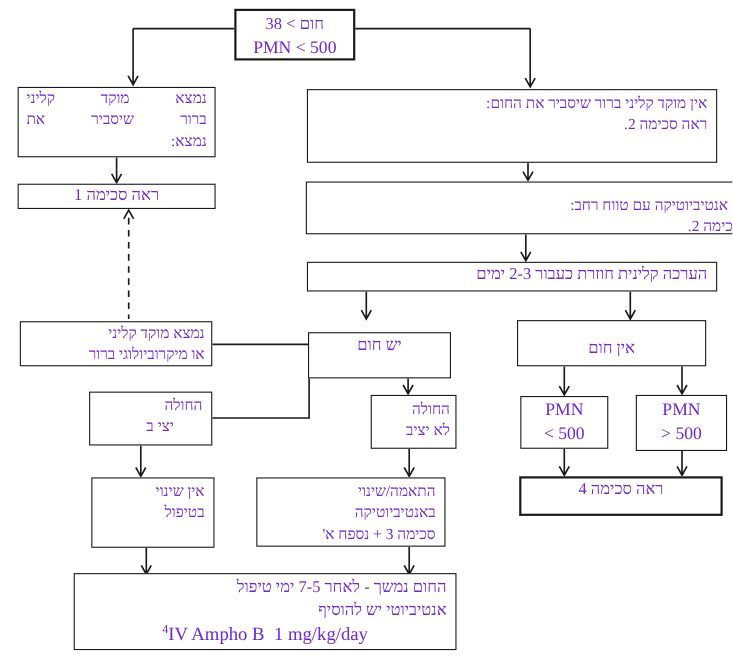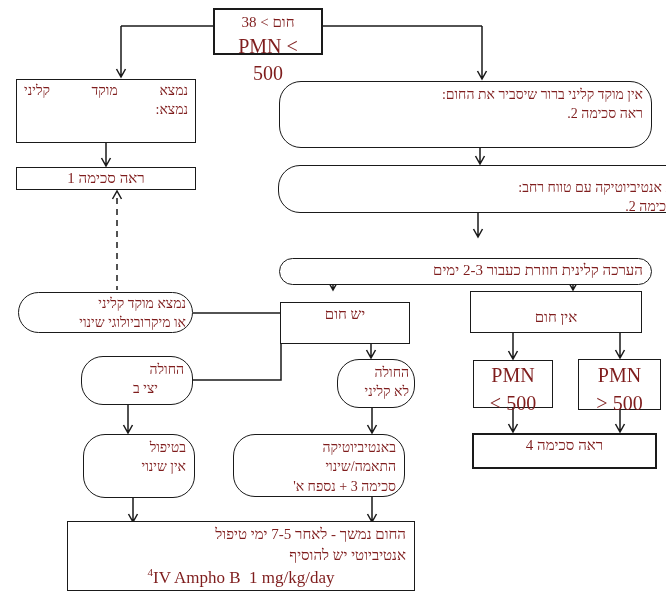--- a/index.html
+++ b/index.html
@@ -1,35 +1,35 @@
 <!DOCTYPE html>
 <html lang="he"><head>
 <meta charset="utf-8">
 <style>
   html,body{margin:0;padding:0;background:#ffffff;}
   .canvas{
     position:relative;width:666px;height:599px;background:#ffffff;
-    font-family:"Liberation Serif","DejaVu Sans",serif;color:#7f1d1d;overflow:hidden;
+    font-family:"Liberation Serif","DejaVu Sans",serif;color:#6d28d9;overflow:hidden;
   }
   .connectors{position:absolute;left:0;top:0;z-index:0;}
   .connectors path{stroke:#1a1a1a;stroke-width:1.5;fill:none;}
   .connectors path.dashed{stroke-dasharray:6 5;}
   .box{
     position:absolute;z-index:1;background:#ffffff;
     border:1.5px solid #1a1a1a;box-sizing:border-box;
     font-size:14px;line-height:1.38;direction:rtl;
     padding:2px 7px;
   }
   .b2{border-width:2px;}
-  .ta-r{text-align:right;border-radius:22px;}
+  .ta-r{text-align:right;}
   .ta-c{text-align:center;}
   .just{text-align:justify;text-align-last:justify;}
   .ltr{direction:ltr;}
   .f15{font-size:15px;}
-  .f16{font-size:20px;}
+  .f16{font-size:16px;}
   .indent{padding-right:26px;}
   .drug{font-size:17px;white-space:pre;}
   .drug sup{font-size:11px;}
 </style>
 </head>
 <body>
 
 <div class="canvas">
 
   <svg class="connectors" width="666" height="599" viewBox="0 0 666 599">
@@ -56,72 +56,73 @@
     <path d="M193 313 L280 313"></path>
   </svg>
 
   <div class="box b2 ta-c f15" style="left:213px;top:8px;width:110px;height:47px;">
     <div>חום &gt; 38</div>
     <div class="ltr f16">PMN &lt; 500</div>
   </div>
 
   <div class="box" style="left:16px;top:79px;width:180px;height:64px;padding:1px 7px;">
     <div class="just">נמצא מוקד קליני</div>
+    <div class="just">ברור שיסביר את</div>
     <div class="ta-r">נמצא:</div>
   </div>
 
   <div class="box ta-c f15" style="left:16px;top:167px;width:180px;height:23px;padding:0 7px;line-height:21px;">
     <div>ראה סכימה 1</div>
   </div>
 
   <div class="box ta-r" style="left:279px;top:81px;width:373px;height:67px;padding:3px 8px;">
     <div>אין מוקד קליני ברור שיסביר את החום:</div>
     <div>ראה סכימה 2.</div>
   </div>
 
   <div class="box ta-r" style="left:278px;top:165px;width:432px;height:48px;padding:12px 8px;">
     <div>תחילת אנטיביוטיקה עם טווח רחב:</div>
     <div>ראה סכימה 2.</div>
   </div>
 
-  <div class="box ta-r f15" style="left:279px;top:238px;width:373px;height:27px;padding:1px 8px;margin-top:20px;">
+  <div class="box ta-r f15" style="left:279px;top:238px;width:373px;height:27px;padding:1px 8px;">
     <div>הערכה קלינית חוזרת כעבור 2-3 ימים</div>
   </div>
 
   <div class="box ta-c f15" style="left:280px;top:291px;width:130px;height:42px;padding-top:1px;margin-top:11px;">
     <div>יש חום</div>
   </div>
 
   <div class="box ta-c f15" style="left:470px;top:291px;width:172px;height:42px;padding-top:15px;">
     <div>אין חום</div>
   </div>
 
   <div class="box ta-r" style="left:18px;top:292px;width:175px;height:41px;padding:1px 6px;">
     <div>נמצא מוקד קליני</div>
-    <div>או מיקרוביולוגי שינוי</div>
+    <div>או מיקרוביולוגי ברור</div>
   </div>
 
   <div class="box ta-r" style="left:81px;top:356px;width:112px;height:49px;padding:3px 8px;">
     <div>החולה</div>
     <div class="indent">יצי ב</div>
   </div>
 
   <div class="box ta-r" style="left:337px;top:359px;width:78px;height:49px;padding:3px 5px;">
     <div>החולה</div>
-    <div>לא קליני</div>
+    <div>לא יציב</div>
   </div>
 
   <div class="box ta-r" style="left:83px;top:434px;width:112px;height:64px;padding:3px 8px;">
+    <div>אין שינוי</div>
     <div>בטיפול</div>
-    <div>אין שינוי</div>
   </div>
 
   <div class="box ta-r" style="left:233px;top:434px;width:172px;height:63px;padding:3px 8px;">
+    <div>התאמה/שינוי</div>
     <div>באנטיביוטיקה</div>
-    <div>התאמה/שינוי</div>
     <div>סכימה 3 + נספח א'</div>
   </div>
 
   <div class="box ta-c f16" style="left:473px;top:360px;width:80px;height:48px;padding:1px 4px;">
     <div class="ltr">PMN</div>
     <div class="ltr">&lt; 500</div>
   </div>
 
   <div class="box ta-c f16" style="left:578px;top:359px;width:83px;height:51px;padding:2px 4px;">
     <div class="ltr">PMN</div>

